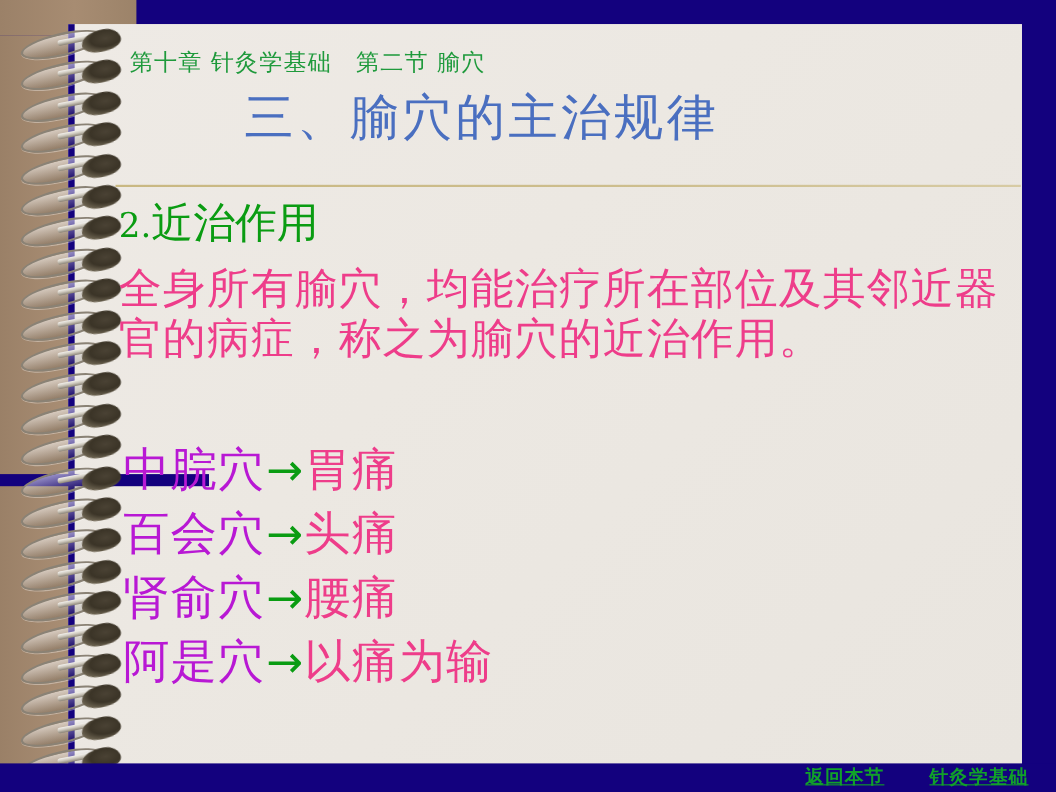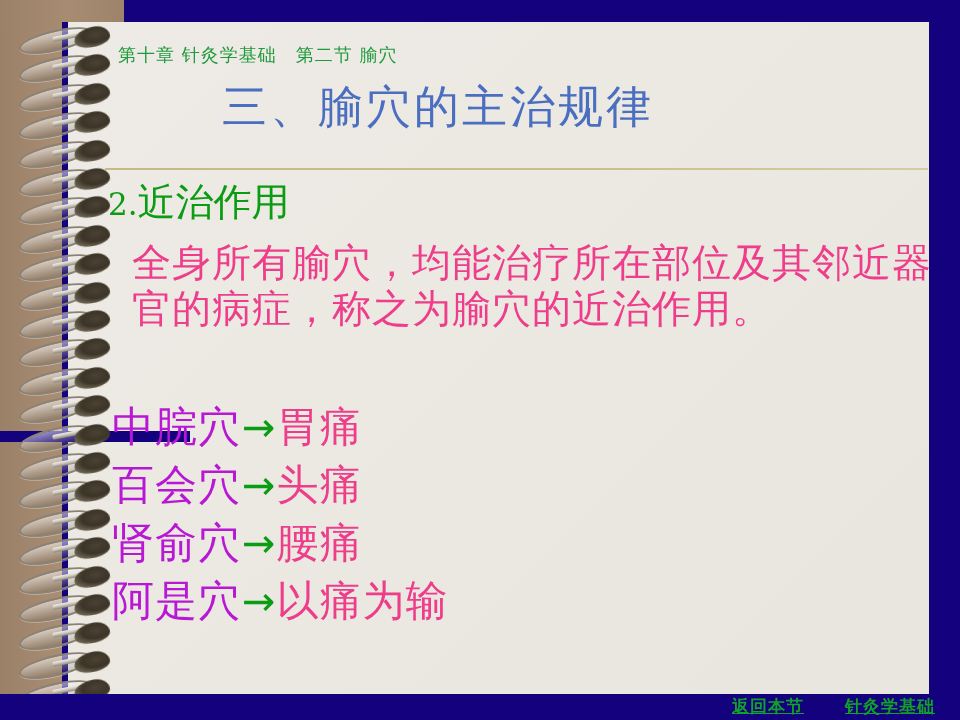--- a/index.html
+++ b/index.html
@@ -74,21 +74,21 @@
     border-radius:60% 42% 55% 45%/60% 55% 45% 40%;
     transform:rotate(-10deg);
     filter:blur(.3px);
   }
 
   
   .header{
     position:absolute;left:118px;top:43px;
     color:#1f9a3c;
     font-family:"DejaVu Serif","Liberation Serif",serif;
-    font-size:18px;letter-spacing:1px;white-space:nowrap;
+    font-size:21px;letter-spacing:1px;white-space:nowrap;
   }
 
   
   .title{
     position:absolute;left:222px;top:77px;
     color:#4a6fc0;
     font-family:"DejaVu Serif","Liberation Serif",serif;
     font-size:45px;letter-spacing:3px;white-space:nowrap;
   }
 
@@ -105,21 +105,21 @@
     font-family:"DejaVu Sans","Liberation Sans",sans-serif;
     font-size:38px;white-space:nowrap;line-height:1;
   }
   .subhead .num{font-size:31px;font-family:"DejaVu Serif","Liberation Serif",serif;}
 
   
   .para{
     position:absolute;left:108px;top:240px;width:820px;
     color:#ee3d8a;
     font-family:"DejaVu Sans","Liberation Sans",sans-serif;
-    font-size:39px;line-height:46px;letter-spacing:1px;margin-left:24px;
+    font-size:39px;line-height:46px;letter-spacing:1px;
   }
 
   
   .list{
     position:absolute;left:112px;top:398px;width:800px;
   }
   .row{
     height:58px;line-height:58px;white-space:nowrap;
     font-family:"DejaVu Sans","Liberation Sans",sans-serif;
     font-size:42px;

